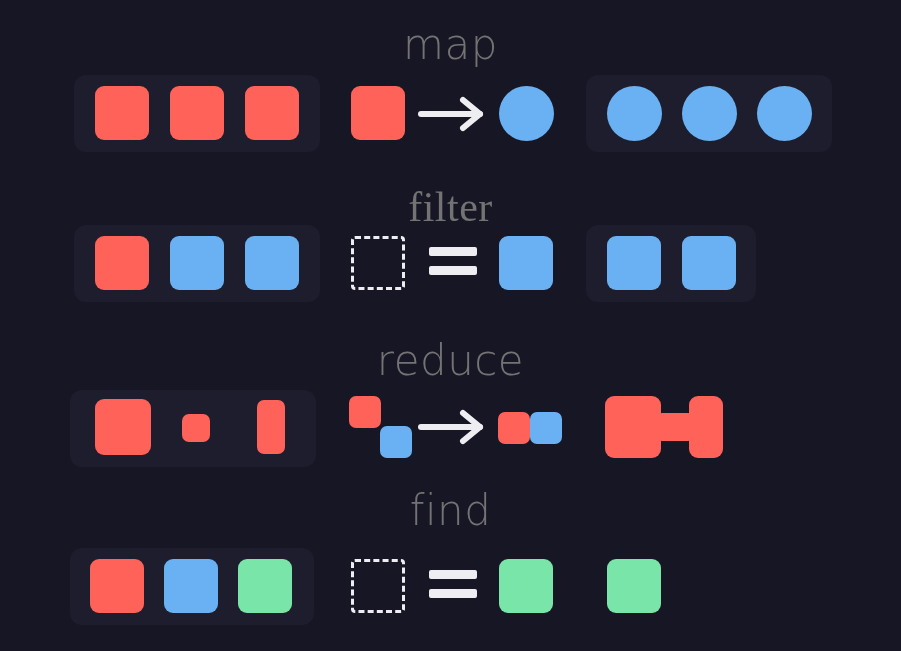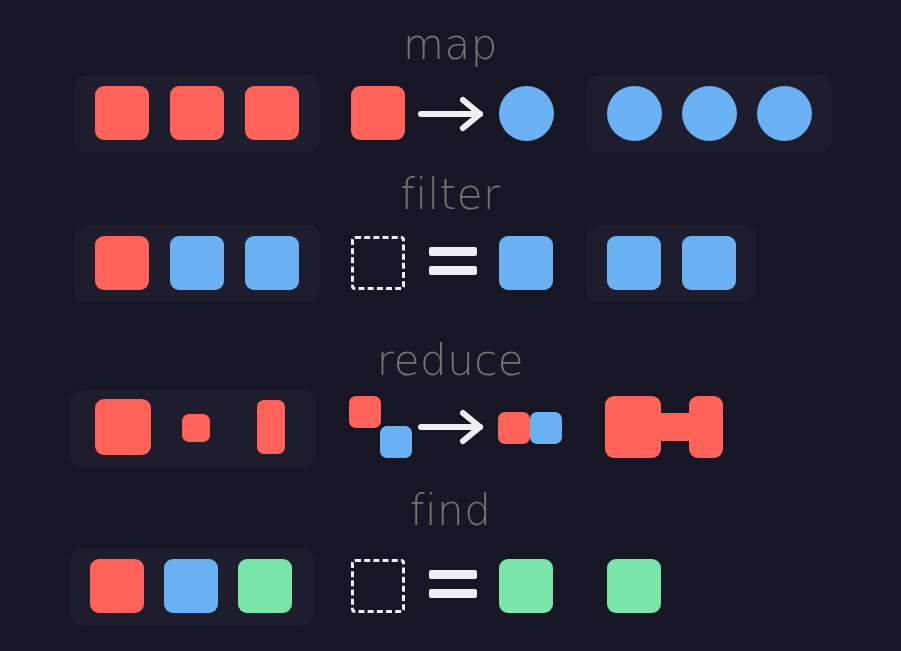--- a/index.html
+++ b/index.html
@@ -105,21 +105,21 @@
     </div>
     <div class="shape circle c-blue" style="left:499px;top:86px;width:55px;height:55px;"></div>
 
     <div class="panel" style="left:586px;top:75px;width:246px;height:77px;"></div>
     <div class="shape circle c-blue" style="left:607px;top:86px;width:55px;height:55px;"></div>
     <div class="shape circle c-blue" style="left:682px;top:86px;width:55px;height:55px;"></div>
     <div class="shape circle c-blue" style="left:757px;top:86px;width:55px;height:55px;"></div>
   </div>
 
   <div class="row" style="top:170px;height:150px;">
-    <div class="row-title" style="top:4px;">filter</div>
+    <div class="row-title" style="top:16px;font-family:Liberation Serif, serif;">filter</div>
 
     <div class="panel" style="left:74px;top:55px;width:246px;height:77px;"></div>
     <div class="shape sq c-red" style="left:95px;top:66px;width:54px;height:54px;"></div>
     <div class="shape sq c-blue" style="left:170px;top:66px;width:54px;height:54px;"></div>
     <div class="shape sq c-blue" style="left:245px;top:66px;width:54px;height:54px;"></div>
 
     <div class="dashed" style="left:351px;top:66px;width:54px;height:54px;"></div>
     <div class="equals" style="left:429px;top:77px;width:48px;height:32px;">
       <span></span>
       <span></span>

